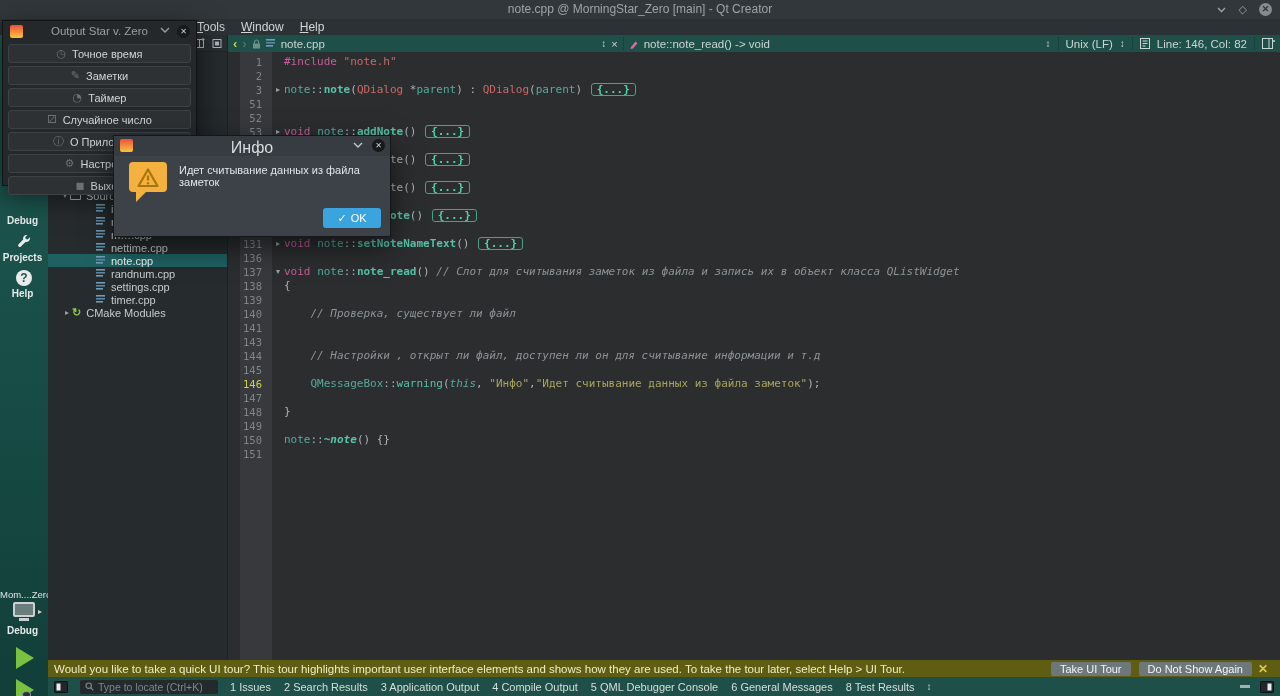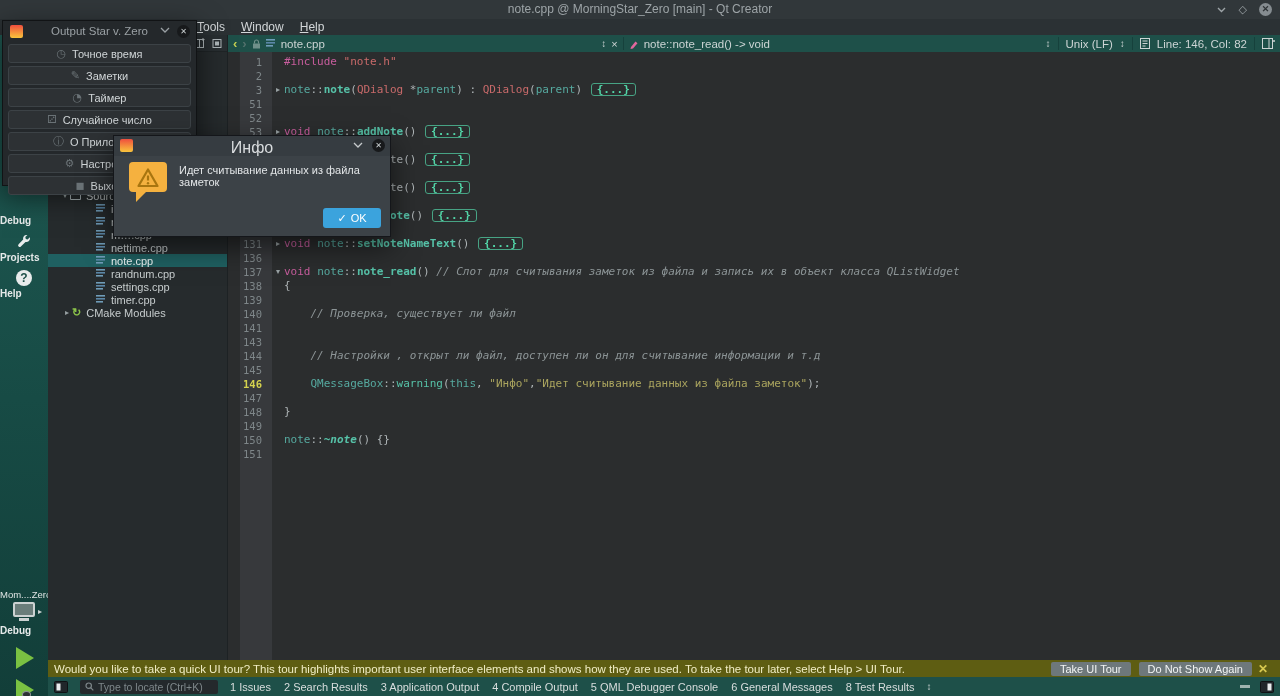--- a/index.html
+++ b/index.html
@@ -17,21 +17,21 @@
               font-size:9px; text-align:center; line-height:13px; font-weight:bold; }
 
   .menubar { position:absolute; left:0; top:19px; width:1280px; height:16px; background:#2b3134; }
   .menus { position:absolute; left:197px; top:1px; display:flex; gap:16px; }
   .menu-item { font-size:12px; color:#d3d7d9; }
   .menu-item::first-letter { text-decoration:underline; }
 
   
   .mode-sidebar { position:absolute; left:0; top:35px; width:48px; height:661px;
                   background:linear-gradient(#205b54,#174b45 55%,#123e39); }
-  .mode-label { position:absolute; left:0; width:45px; color:#e6eaea;
+  .mode-label { position:absolute; left:0; width:45px; text-align:center; color:#e6eaea;
                 font-size:10px; font-weight:bold; }
   .help-circle { position:absolute; left:16px; top:235px; width:16px; height:16px; border-radius:50%;
                  background:#e8ecec; color:#1e5049; font-weight:bold; font-size:12px;
                  text-align:center; line-height:16px; }
   .kit-name { position:absolute; left:0; top:554px; width:48px; text-align:center;
               font-size:9.5px; color:#dfe4e4; }
   .monitor { position:absolute; left:13px; top:567px; width:22px; height:15px;
              border:2px solid #ccd2d2; border-radius:2px; background:#6a7d7a; }
   .monitor-stand { position:absolute; left:19px; top:583px; width:10px; height:3px; background:#ccd2d2; }
   .kit-arrow { position:absolute; left:38px; top:572px; color:#cfd5d5; font-size:8px; }
@@ -66,29 +66,29 @@
   .doc-combo .grow { flex:1; }
   .updown { color:#cfd6d6; font-size:10px; }
   .xbtn { color:#cfd6d6; font-size:11px; }
   .ed-right { margin-left:auto; display:flex; align-items:center; gap:7px; }
   .ed-body { position:absolute; left:0; top:17px; right:0; bottom:0; background:#2b2d2e; overflow:hidden; }
   .num-strip { position:absolute; left:12px; top:0; bottom:0; width:32px; background:#37393c; }
   .lines { position:relative; padding-top:3px; }
   .cl { display:flex; height:14px; }
   .ln { flex:0 0 44px; text-align:right; padding-right:10px; font:10.5px "DejaVu Sans Mono",monospace;
         color:#7e8689; line-height:14px; }
-  .ln.cur { color:#d4d24e; font-weight:bold; }
+  .ln.cur { color:#d4d24e; font-weight:normal; }
   .fold { flex:0 0 12px; font-size:8px; color:#9aa3a5; line-height:14px; text-align:center; }
   .code { white-space:pre; font:11px "DejaVu Sans Mono",monospace; line-height:14px; color:#b9bfc1; }
   .tk-kw  { color:#c75d9d; } .tk-inc { color:#c96a6a; } .tk-cls { color:#56aaa0; }
   .tk-fnb { color:#56c2a8; font-weight:bold; } .tk-fn { color:#56c2a8; }
   .tk-fnbi{ color:#56c2a8; font-weight:bold; font-style:italic; }
   .tk-typ { color:#c96a6a; } .tk-var { color:#56aaa0; } .tk-pln { color:#aeb4b6; }
   .tk-cmt { color:#8c9496; font-style:italic; } .tk-str { color:#aaa45e; }
-  .tk-kwi { color:#56aaa0; }
+  .tk-kwi { color:#56aaa0; font-style:italic; }
   .tk-box { display:inline-block; border:1px solid #47a384; border-radius:3px; color:#52d6a8;
             padding:0 5px; margin-left:2px; font-weight:bold; line-height:11px; }
 
   
   .overlay-win { position:absolute; left:2px; top:20px; width:195px; height:166px; background:#24282b;
                  border:1px solid #111315; box-shadow:0 10px 28px rgba(0,0,0,.6); z-index:30; }
   .ow-title { position:relative; height:21px; }
   .app-ico { position:absolute; left:7px; top:4px; width:13px; height:13px; border-radius:2px;
              background:linear-gradient(#ef4e3e,#f6a23c 70%,#f8c33c); }
   .ow-title .t { position:absolute; left:0; right:0; top:4px; text-align:center; font-size:11.5px; color:#9aa0a4; }

